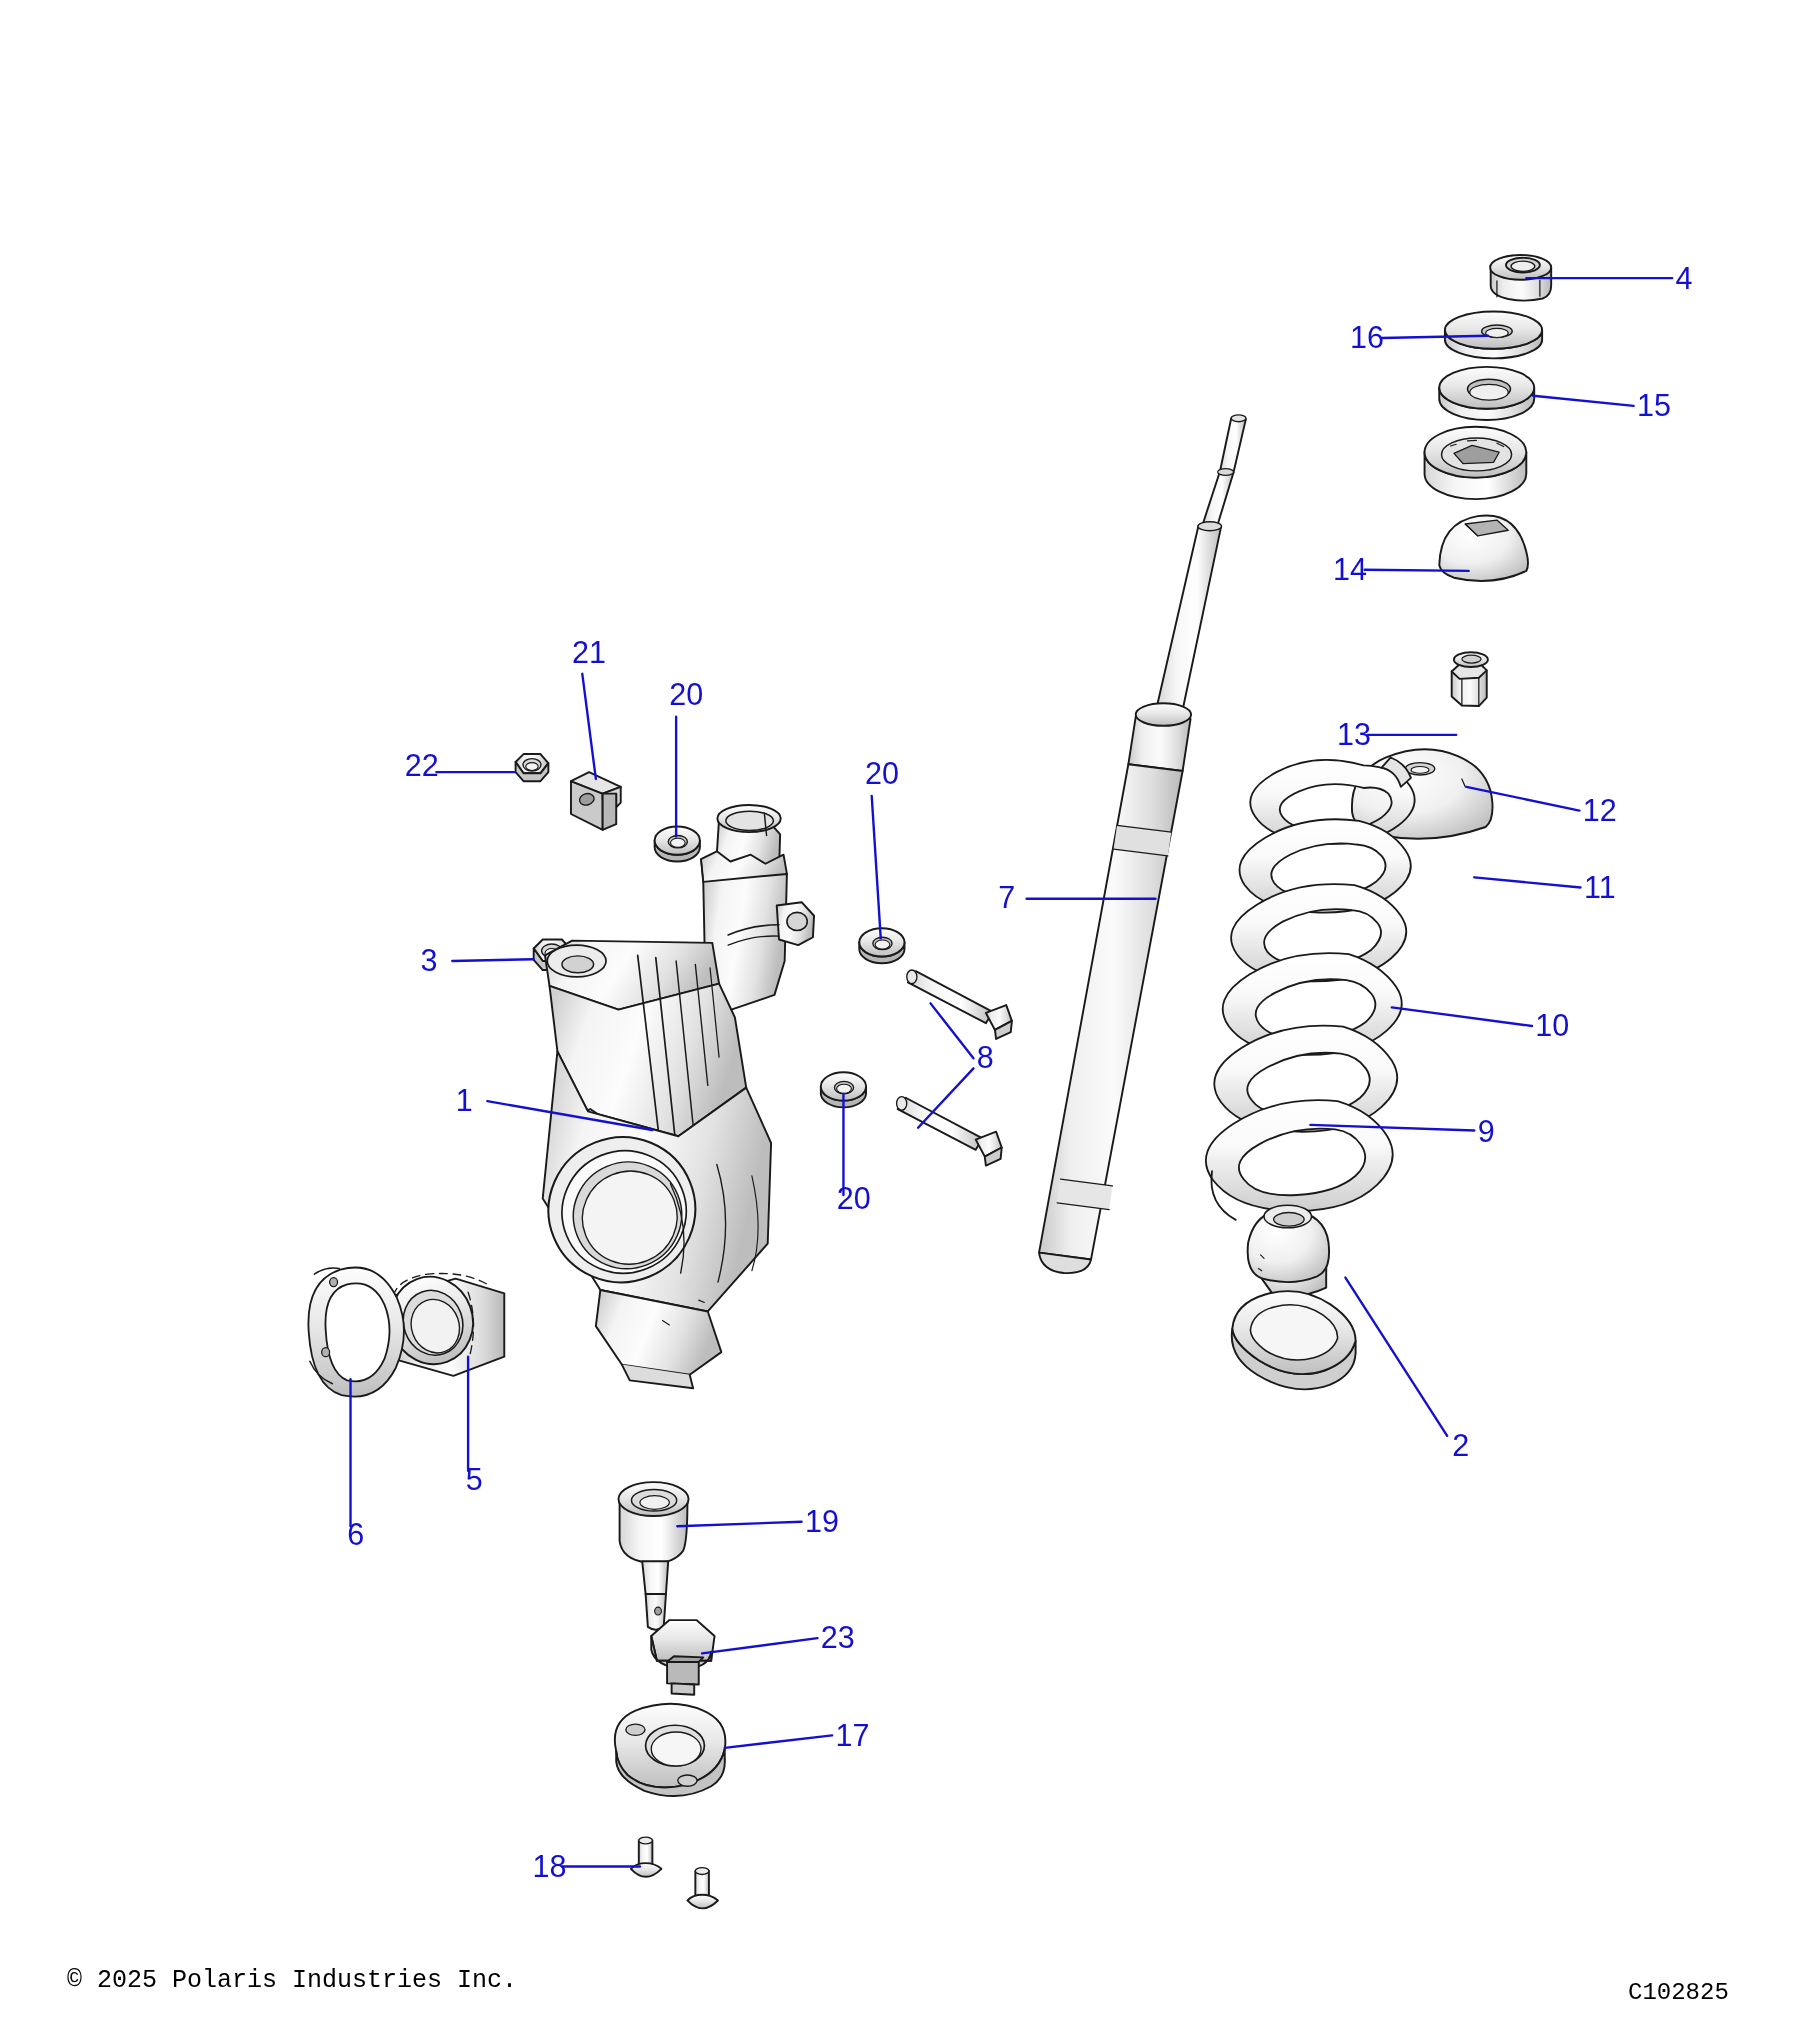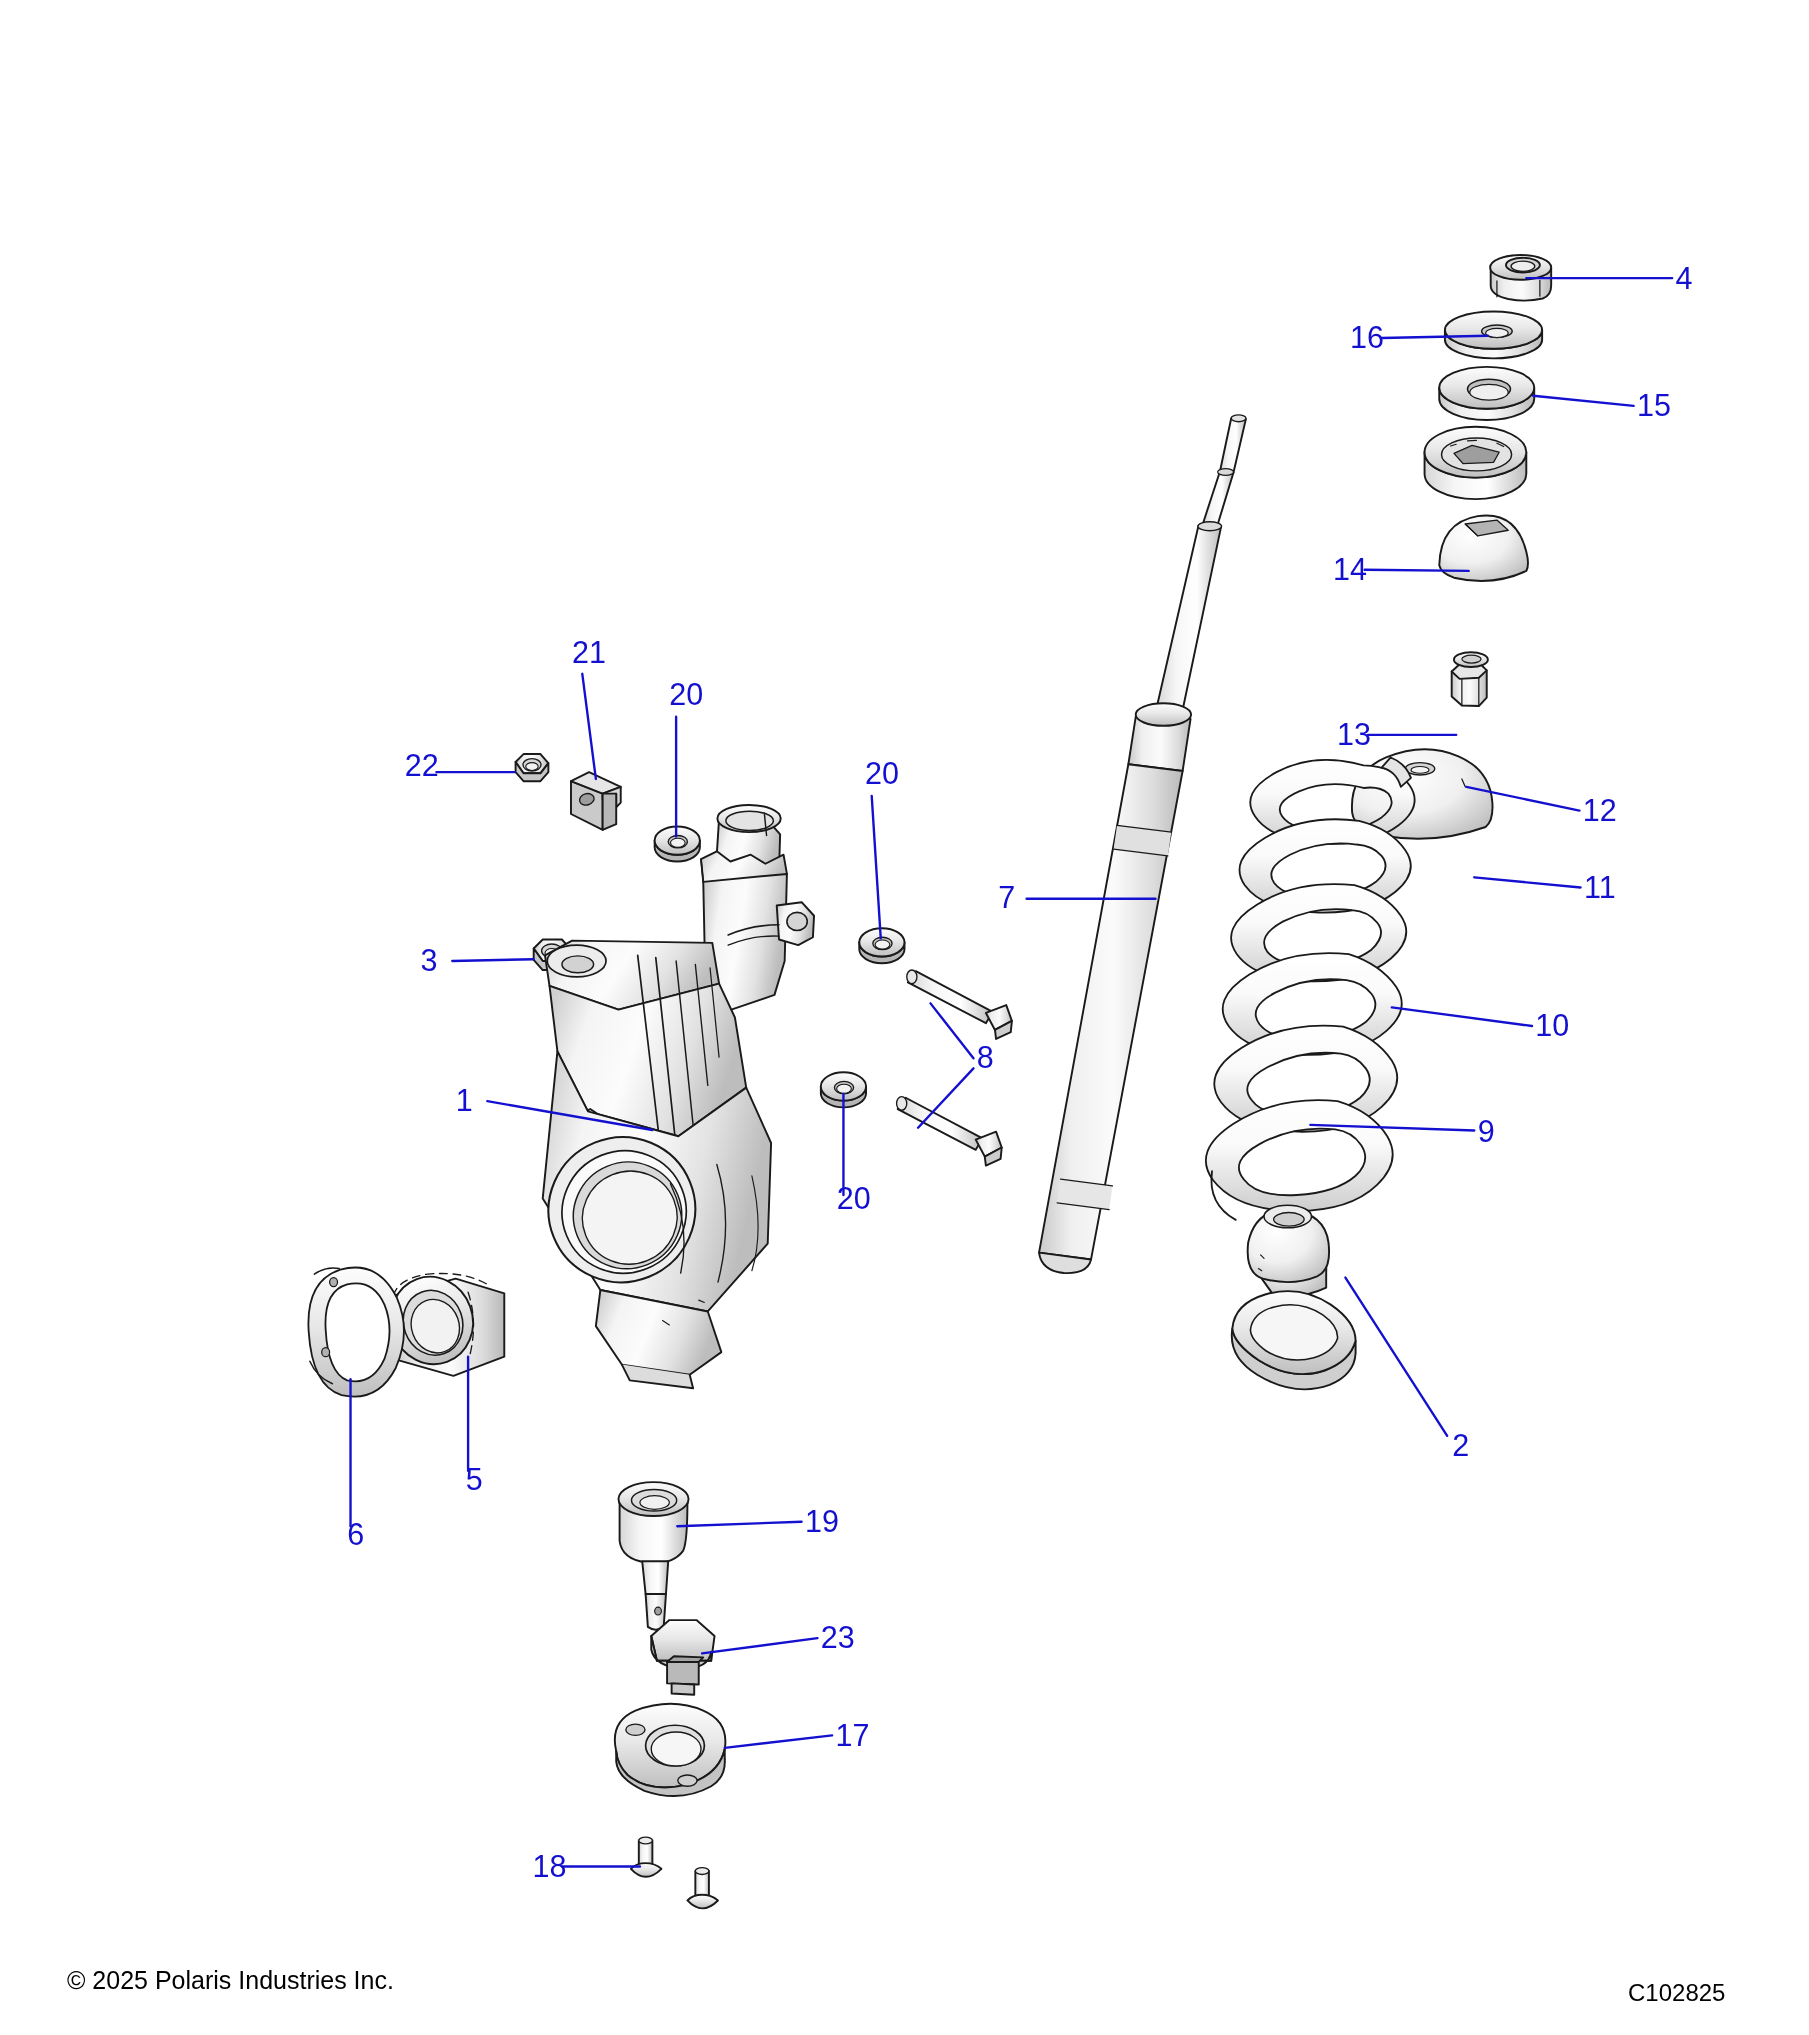--- a/index.html
+++ b/index.html
@@ -35,21 +35,21 @@
     fill: #1410d0;
   }
   .leader {
     stroke: #1410d0;
     stroke-width: 4.2;
     fill: none;
     stroke-linecap: round;
   }
   .footer-text {
     position: absolute;
-    font-family: Liberation Sans, sans-serif;
+    font-family: Liberation Mono, monospace;
     font-size: 25px;
     color: #000000;
     white-space: nowrap;
   }
   #copyright-notice { left: 67px; top: 1966px; }
   #drawing-number { left: 1628px; top: 1979px; font-size: 24px; text-align: right; }
 </style>
 </head>
 <body>
 

